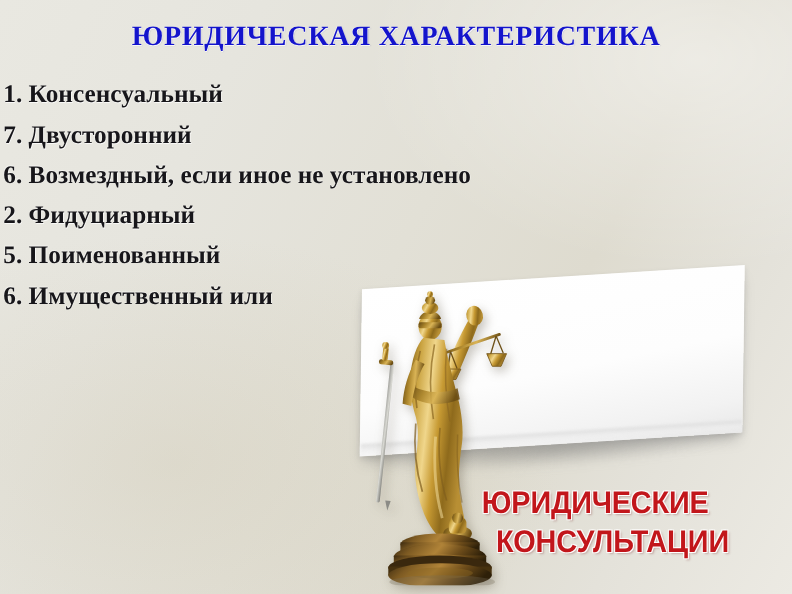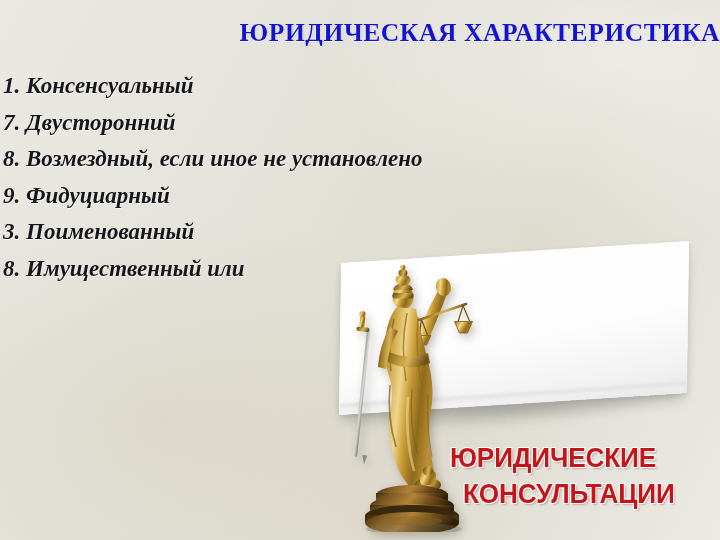--- a/index.html
+++ b/index.html
@@ -30,21 +30,21 @@
       radial-gradient(ellipse 70% 55% at 22% 78%, rgba(205,197,173,0.30) 0%, rgba(205,197,173,0.0) 70%),
       radial-gradient(ellipse 60% 50% at 88% 10%, rgba(255,255,255,0.45) 0%, rgba(255,255,255,0) 70%);
   }
 
   
   .title {
     position: absolute;
     left: 0;
     right: 0;
     top: 18px;
-    text-align: right;
+    text-align: center;
     z-index: 6;
     color: #1414cc;
     font-family: "Liberation Serif", "DejaVu Serif", serif;
     font-weight: bold;
     font-size: 25.5px;
     letter-spacing: 0.6px;
     white-space: nowrap;
     text-shadow:
       0.5px 0.5px 0 rgba(255,255,255,0.85),
       -0.5px -0.5px 0 rgba(255,255,255,0.55),
@@ -56,36 +56,35 @@
     position: absolute;
     left: 3px;
     top: 68px;
     width: 560px;
     z-index: 6;
     color: #17161a;
     font-family: "Liberation Serif", "DejaVu Serif", serif;
     font-weight: bold;
     font-size: 23px;
     line-height: 36.5px;
-    font-style: italic;
   }
   .body-list .line {
     white-space: nowrap;
     text-shadow:
       0.5px 0.5px 0 rgba(255,255,255,0.75),
       -0.4px -0.4px 0 rgba(255,255,255,0.45);
   }
   .body-list .line.indent {
     padding-left: 38px;
   }
 
   
   .photo {
     position: absolute;
-    left: 332px;
+    left: 320px;
     top: 243px;
     width: 388px;
     height: 297px;
     z-index: 3;
   }
   
   .card {
     position: absolute;
     left: 8px;
     top: 9px;
@@ -158,24 +157,24 @@
 </head>
 <body>
 
 <div class="slide">
 
   <div class="title">ЮРИДИЧЕСКАЯ ХАРАКТЕРИСТИКА</div>
 
   <div class="body-list">
     <div class="line">1. Консенсуальный</div>
     <div class="line">7. Двусторонний</div>
-    <div class="line">8. Возмездный, если иное не установлено</div>
-    <div class="line">9. Фидуциарный</div>
-    <div class="line">3. Поименованный</div>
-    <div class="line">8. Имущественный или</div>
+    <div class="line">6. Возмездный, если иное не установлено</div>
+    <div class="line">2. Фидуциарный</div>
+    <div class="line">5. Поименованный</div>
+    <div class="line">6. Имущественный или</div>
   </div>
 
   <div class="photo">
 
     <div class="card-shadow"></div>
     <div class="card"></div>
     <div class="card-edge"></div>
 
     <div class="statue">
       <svg viewBox="0 0 136 275" width="136" height="275" xmlns="http://www.w3.org/2000/svg">

